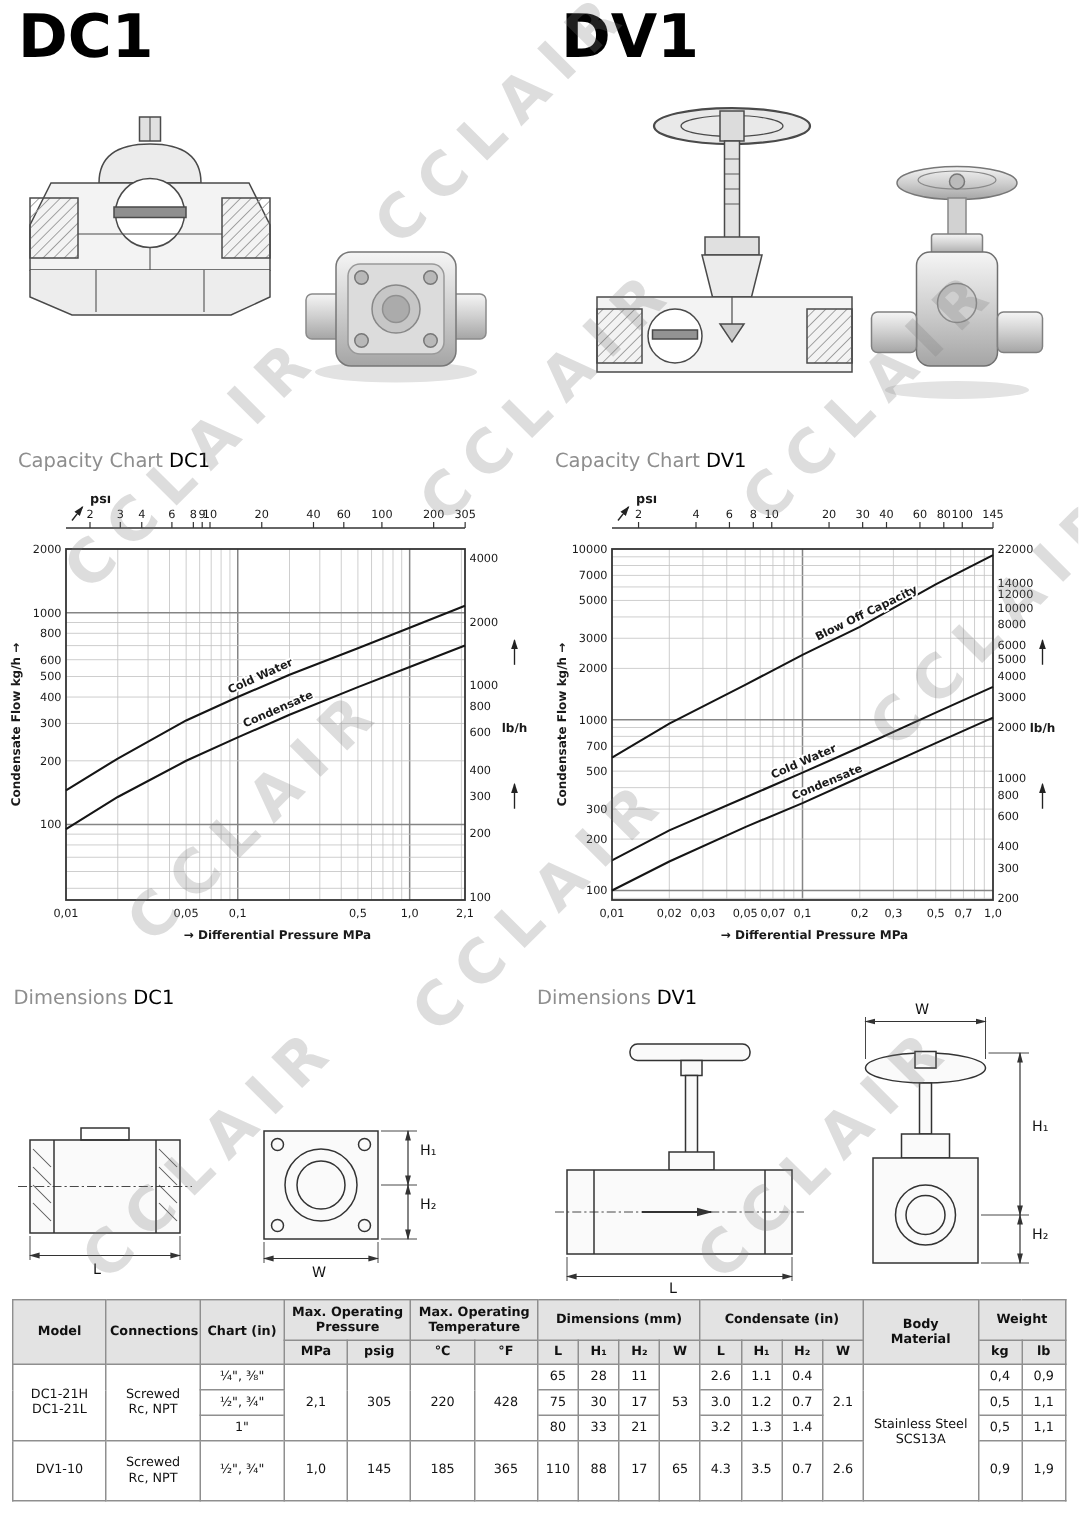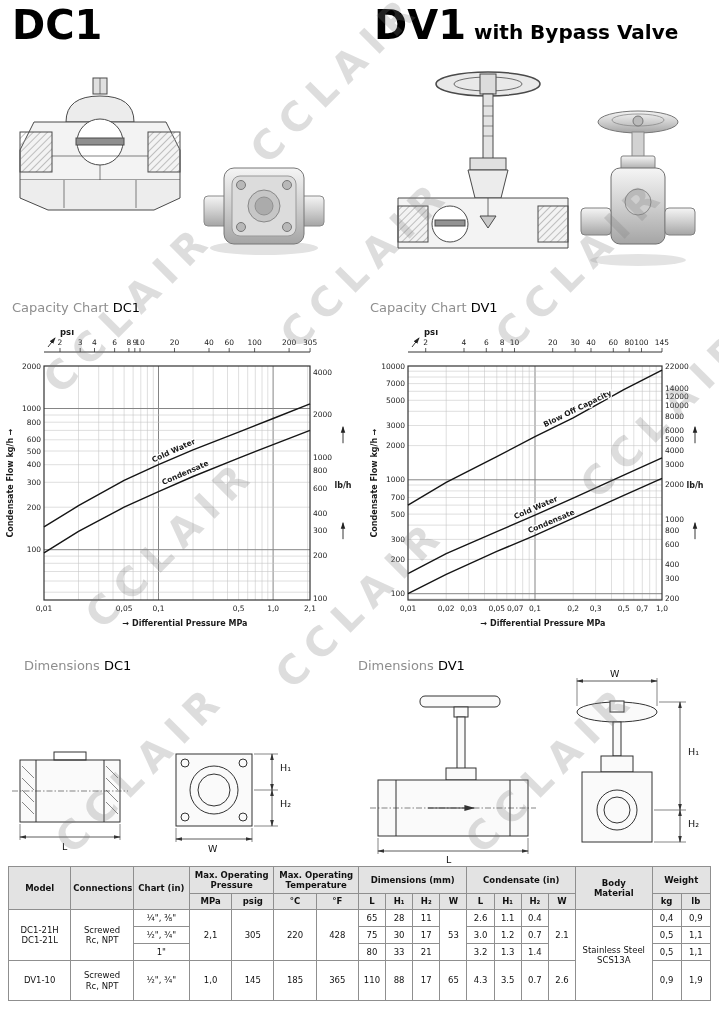--- a/index.html
+++ b/index.html
@@ -39,21 +39,20 @@
   <span class="watermark" style="left:470px;top:240px">CCLAIR</span>
   <span class="watermark" style="left:555px;top:390px">CCLAIR</span>
   <span class="watermark" style="left:60px;top:520px">CCLAIR</span>
   <span class="watermark" style="left:250px;top:580px">CCLAIR</span>
   <span class="watermark" style="left:30px;top:745px">CCLAIR</span>
   <span class="watermark" style="left:440px;top:745px">CCLAIR</span>
 
   <div class="title-left">DC1</div>
   <div class="title-right">
     <span class="main">DV1</span>
-    <span class="subtitle">with Bypass Valve</span>
   </div>
 
   <svg class="illus" style="left:8px;top:72px" width="185" height="165">
     <defs>
       <pattern id="hA" width="5" height="5" patternUnits="userSpaceOnUse" patternTransform="rotate(45)">
         <line x1="0" y1="0" x2="0" y2="5" stroke="#9a9a9a" stroke-width="1.2"></line>
       </pattern>
     </defs>
     <g stroke="#4a4a4a" stroke-width="1" fill="none">
       <rect x="85" y="6" width="14" height="16" fill="#e0e0e0"></rect>
@@ -365,21 +364,21 @@
       <text x="329.0" y="157.7" text-anchor="middle" font-size="8" font-weight="bold">lb/h</text>
       <text x="11.0" y="153.0" transform="rotate(-90 11.0 153.0)" text-anchor="middle" font-size="8" font-weight="bold">Condensate Flow kg/h →</text>
       <path d="M42.0,175.1 L80.2,152.4 L130.8,126.6 L169.0,106.6 L207.2,87.9 L257.8,59.6 L296.0,40.1" fill="none" stroke="#151515" stroke-width="1.4"></path>
       <text x="179.1" y="97.2" transform="rotate(-26.0 179.1 97.2)" text-anchor="start" font-size="7.5" font-weight="bold" style="paint-order:stroke;stroke:#ffffff;stroke-width:2.5px">Blow Off Capacity</text>
       <path d="M42.0,243.6 L80.2,223.6 L130.8,201.7 L169.0,185.1 L207.2,168.2 L257.8,145.1 L296.0,127.9" fill="none" stroke="#151515" stroke-width="1.4"></path>
       <text x="149.3" y="189.2" transform="rotate(-23.5 149.3 189.2)" text-anchor="start" font-size="7.5" font-weight="bold" style="paint-order:stroke;stroke:#ffffff;stroke-width:2.5px">Cold Water</text>
       <path d="M42.0,263.7 L80.2,244.3 L130.8,221.4 L169.0,205.4 L207.2,188.2 L257.8,165.4 L296.0,148.4" fill="none" stroke="#151515" stroke-width="1.4"></path>
       <text x="163.2" y="203.3" transform="rotate(-22.7 163.2 203.3)" text-anchor="start" font-size="7.5" font-weight="bold" style="paint-order:stroke;stroke:#ffffff;stroke-width:2.5px">Condensate</text>
     </svg>
 
-  <div class="sec-heading" style="left:24px;top:658px">
+  <div class="sec-heading" style="left:9px;top:658px">
     <span class="hd-gray">Dimensions</span><span class="hd-black">DC1</span>
   </div>
   <div class="sec-heading" style="left:358px;top:658px">
     <span class="hd-gray">Dimensions</span><span class="hd-black">DV1</span>
   </div>
 
   <div class="abs" style="left:8px;top:690px;width:300px;height:175px">
     <svg width="300" height="175">
       <defs>
         <marker id="da" markerWidth="9" markerHeight="7" refX="8" refY="3" orient="auto-start-reverse">

